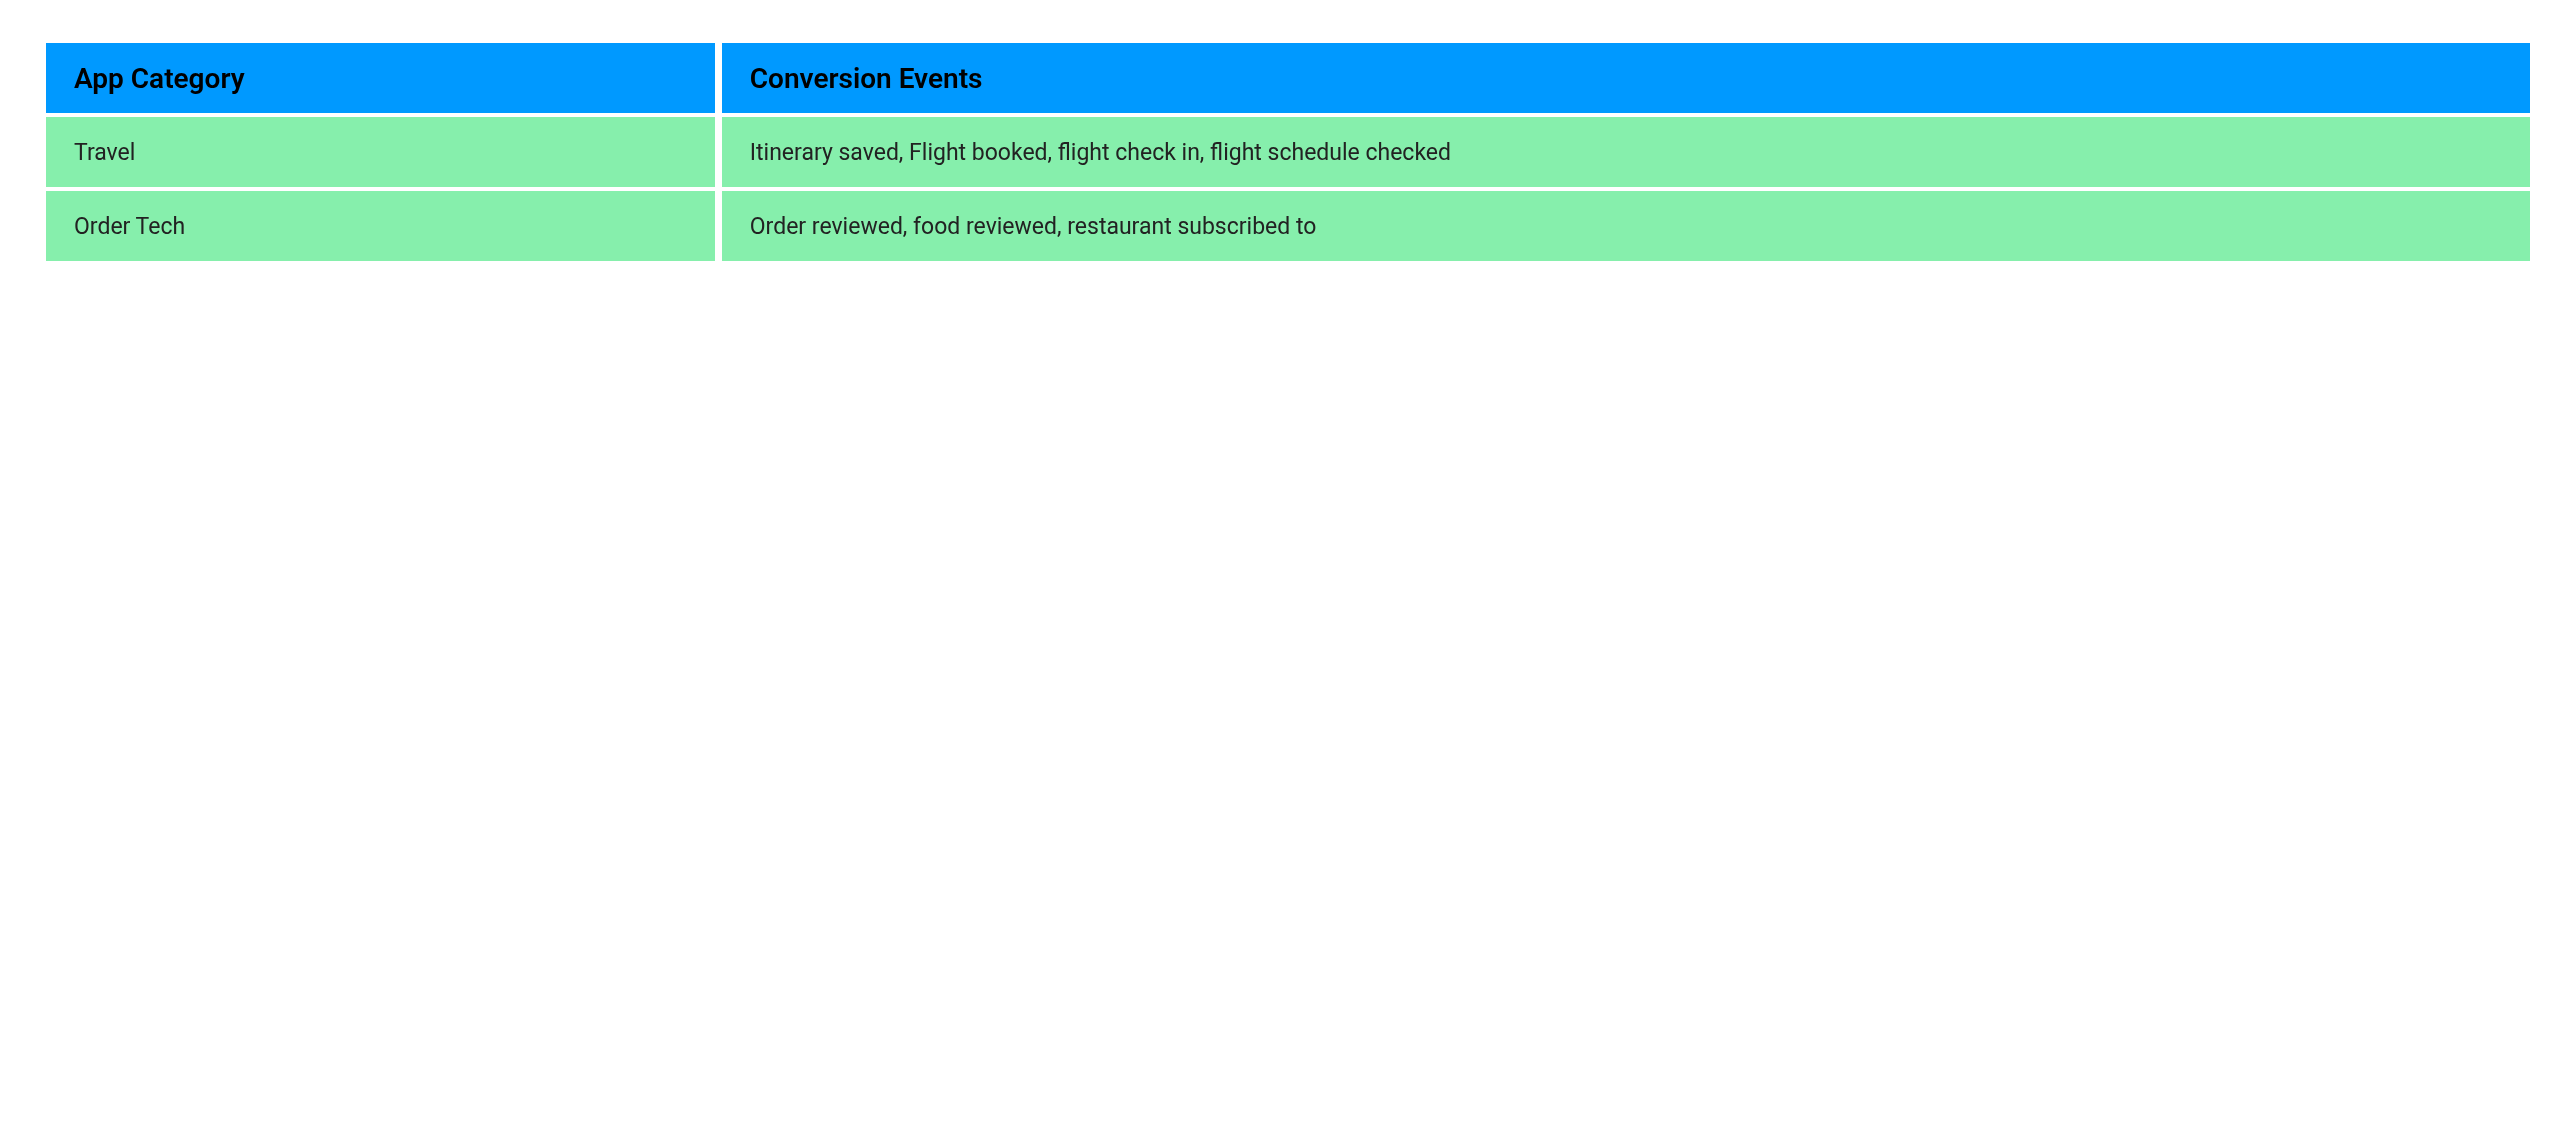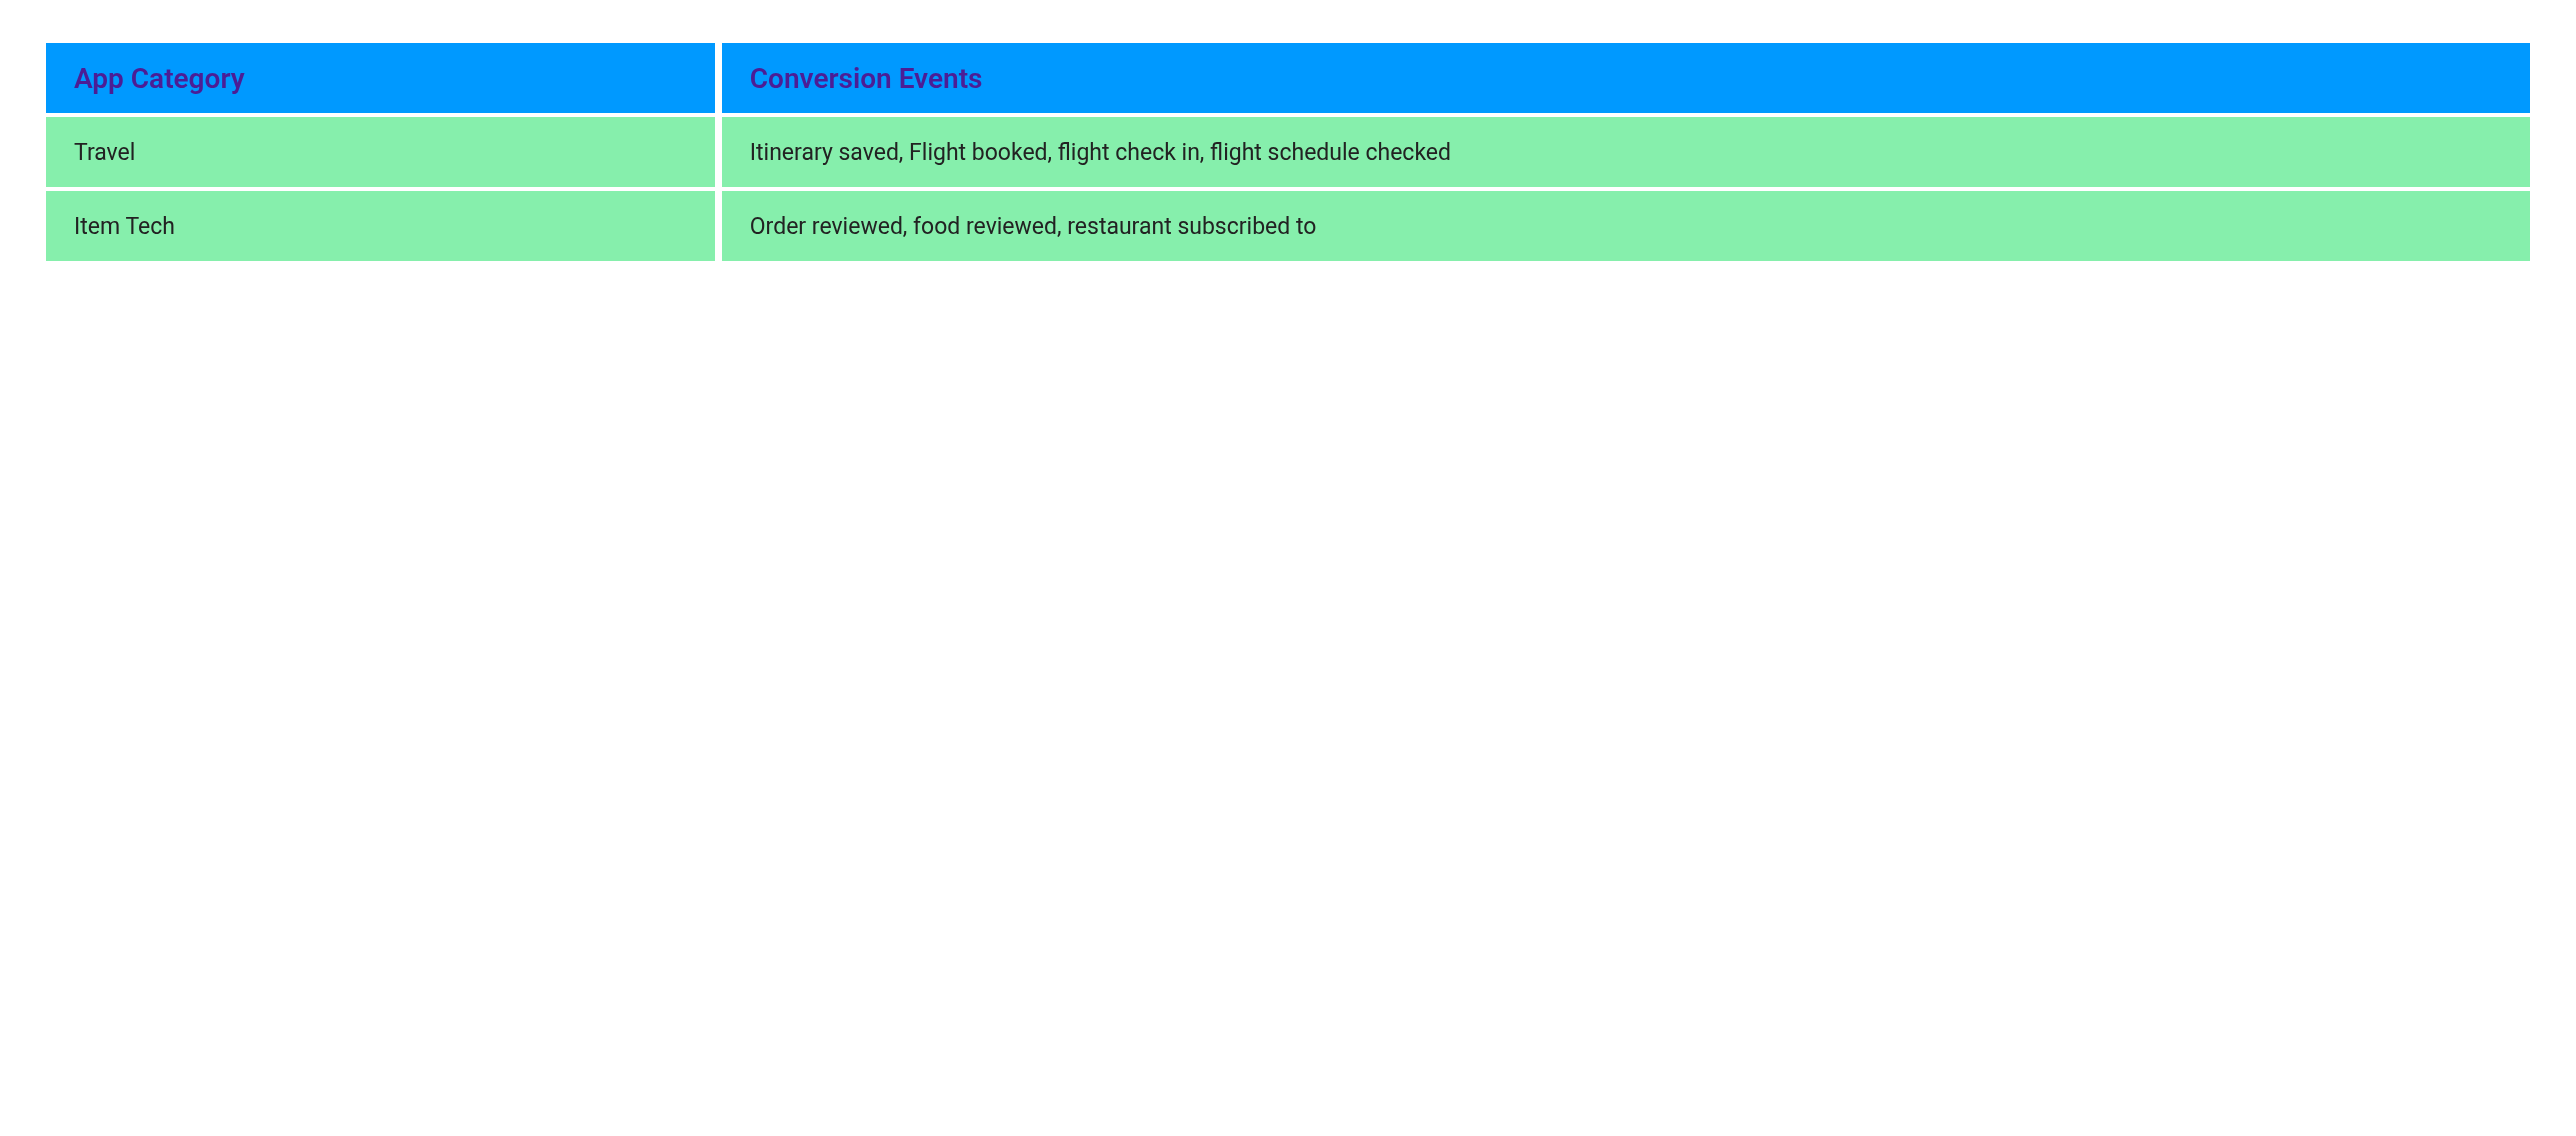--- a/index.html
+++ b/index.html
@@ -15,21 +15,21 @@
   .table-container {
     width: 100%;
   }
   table {
     width: 100%;
     border-collapse: separate;
     border-spacing: 7.7px 4.6px;
   }
   th {
     background: #0099ff;
-    color: #4c1d95;
+    color: #000000;
     font-weight: 600;
     font-size: 28px;
     text-align: left;
     padding: 18.5px 28px;
   }
   td {
     background: #86efac;
     color: #222;
     font-size: 23px;
     font-weight: 400;
@@ -50,19 +50,19 @@
         <th>App Category</th>
         <th>Conversion Events</th>
       </tr>
     </thead>
     <tbody>
       <tr>
         <td>Travel</td>
         <td>Itinerary saved, Flight booked, flight check in, flight schedule checked</td>
       </tr>
       <tr>
-        <td>Item Tech</td>
+        <td>Order Tech</td>
         <td>Order reviewed, food reviewed, restaurant subscribed to</td>
       </tr>
     </tbody>
   </table>
 </div>
 
 
 </body></html>

